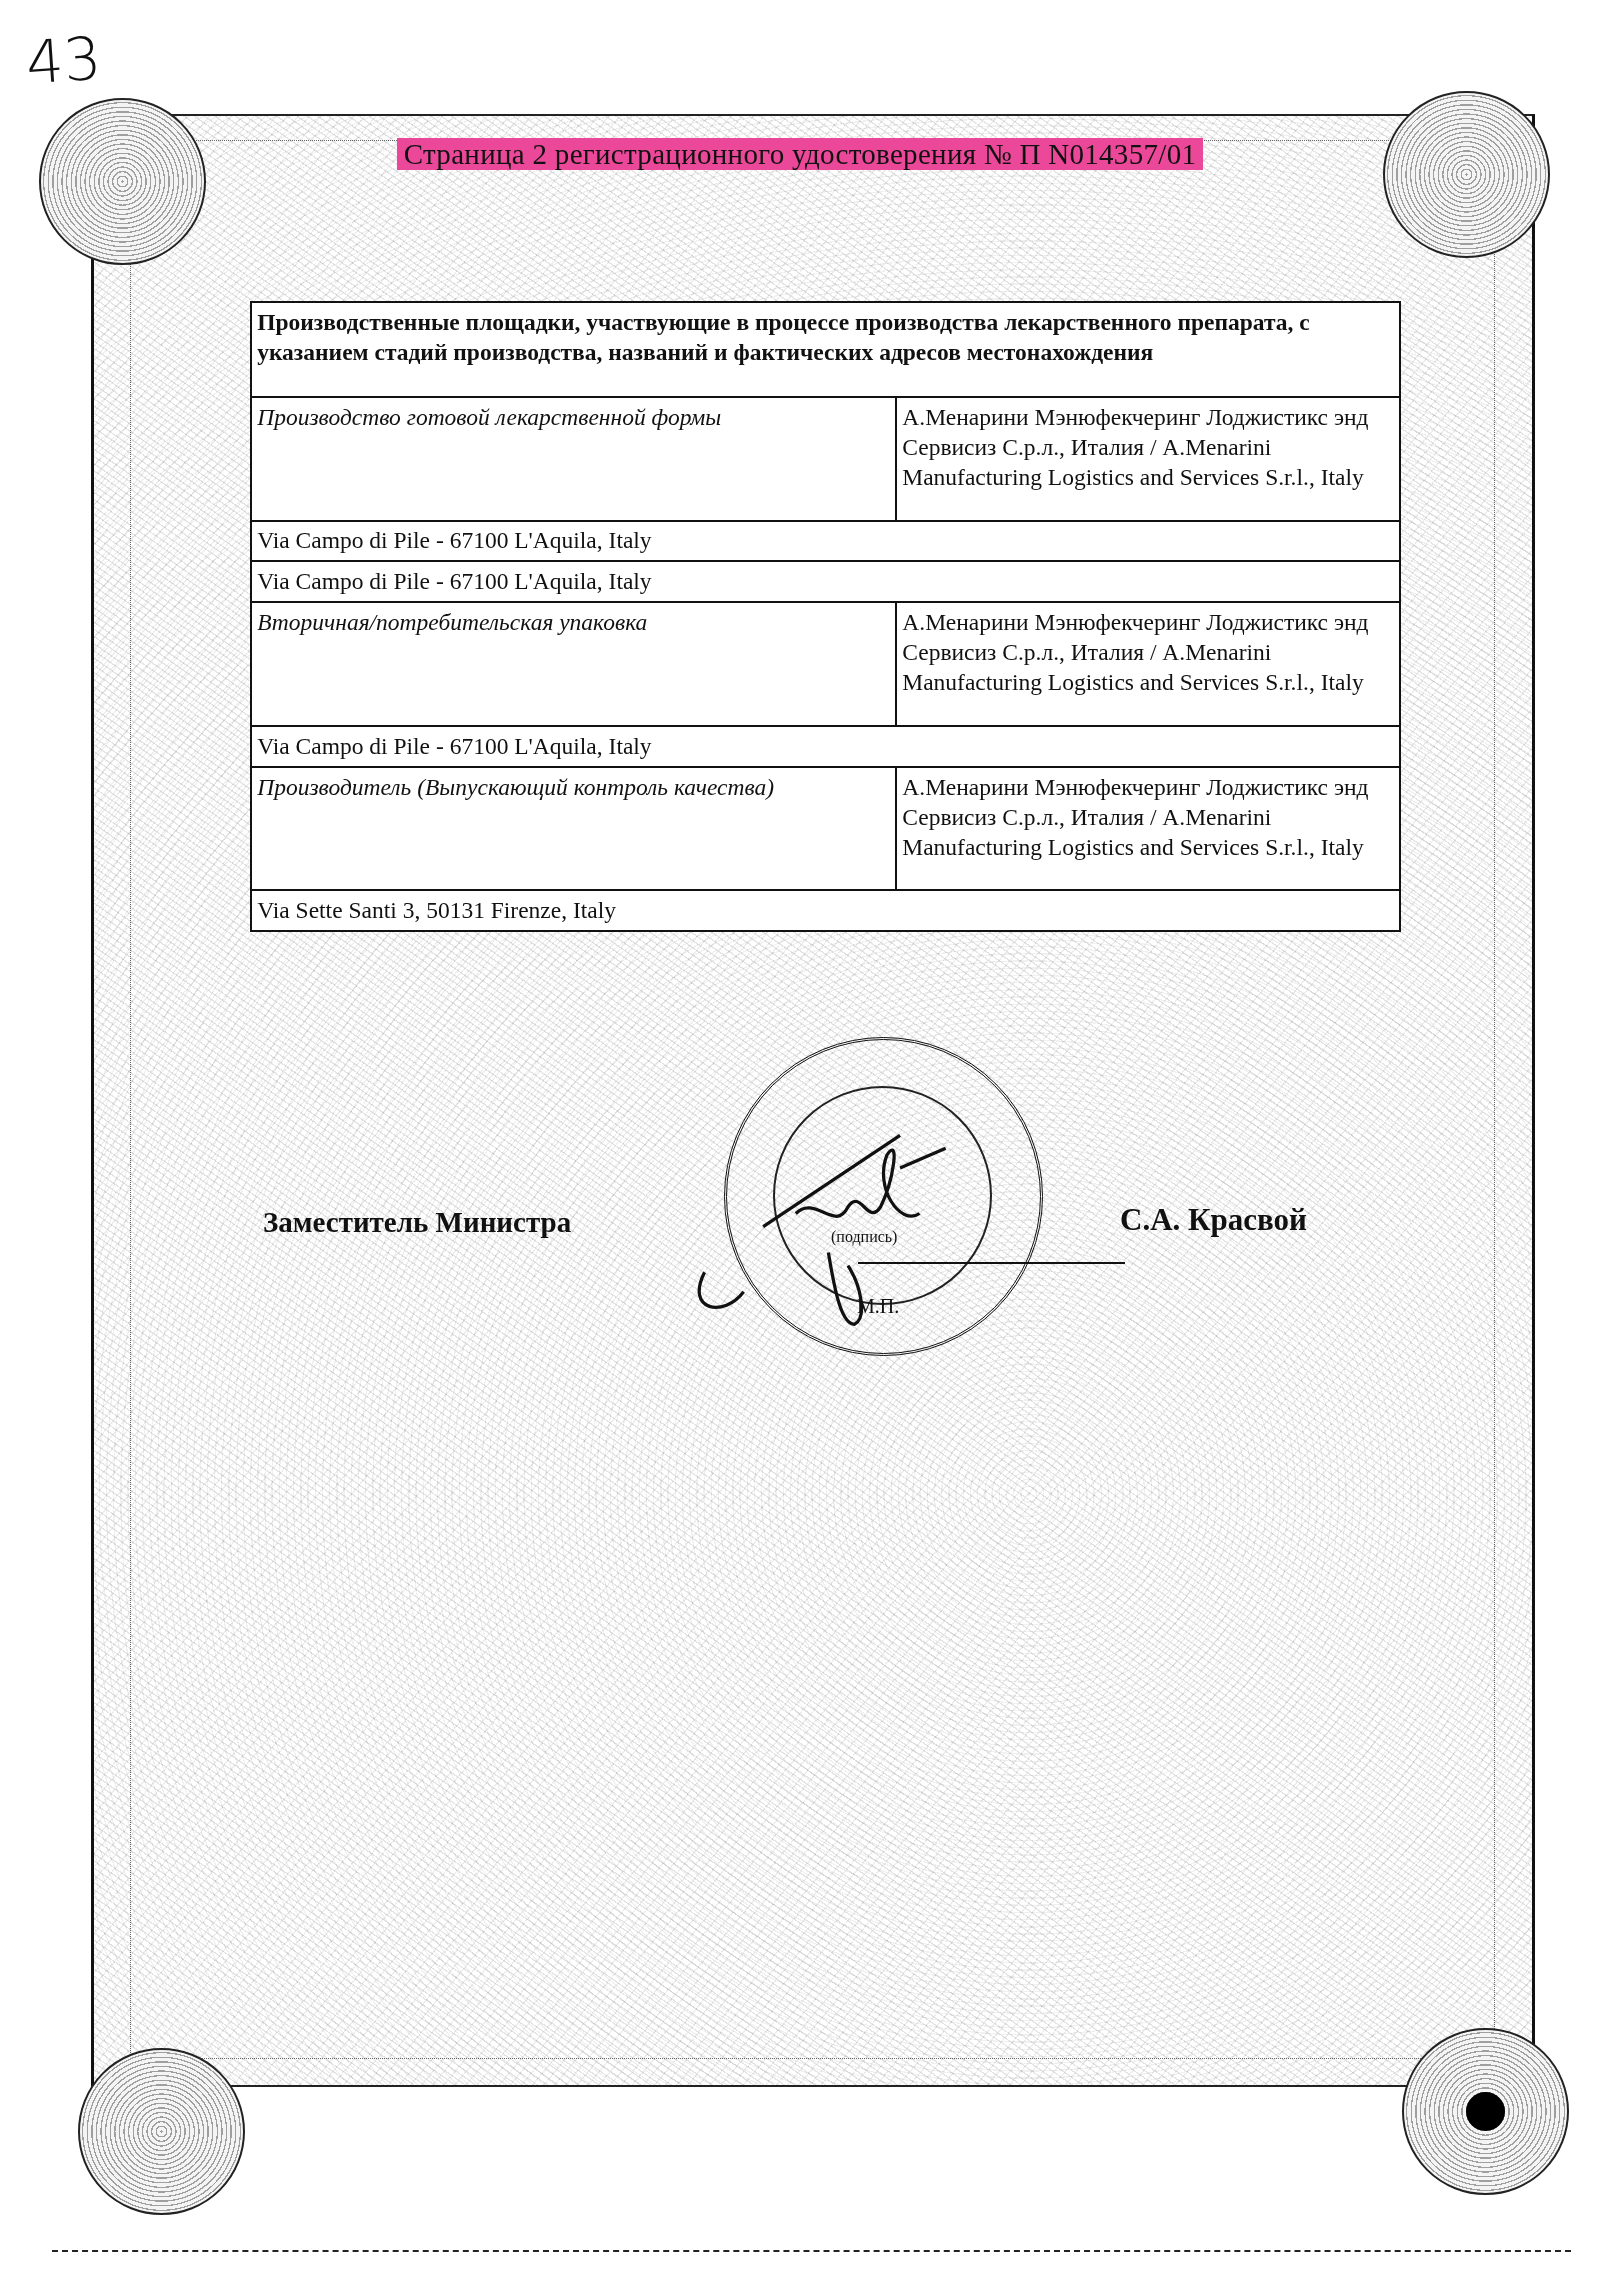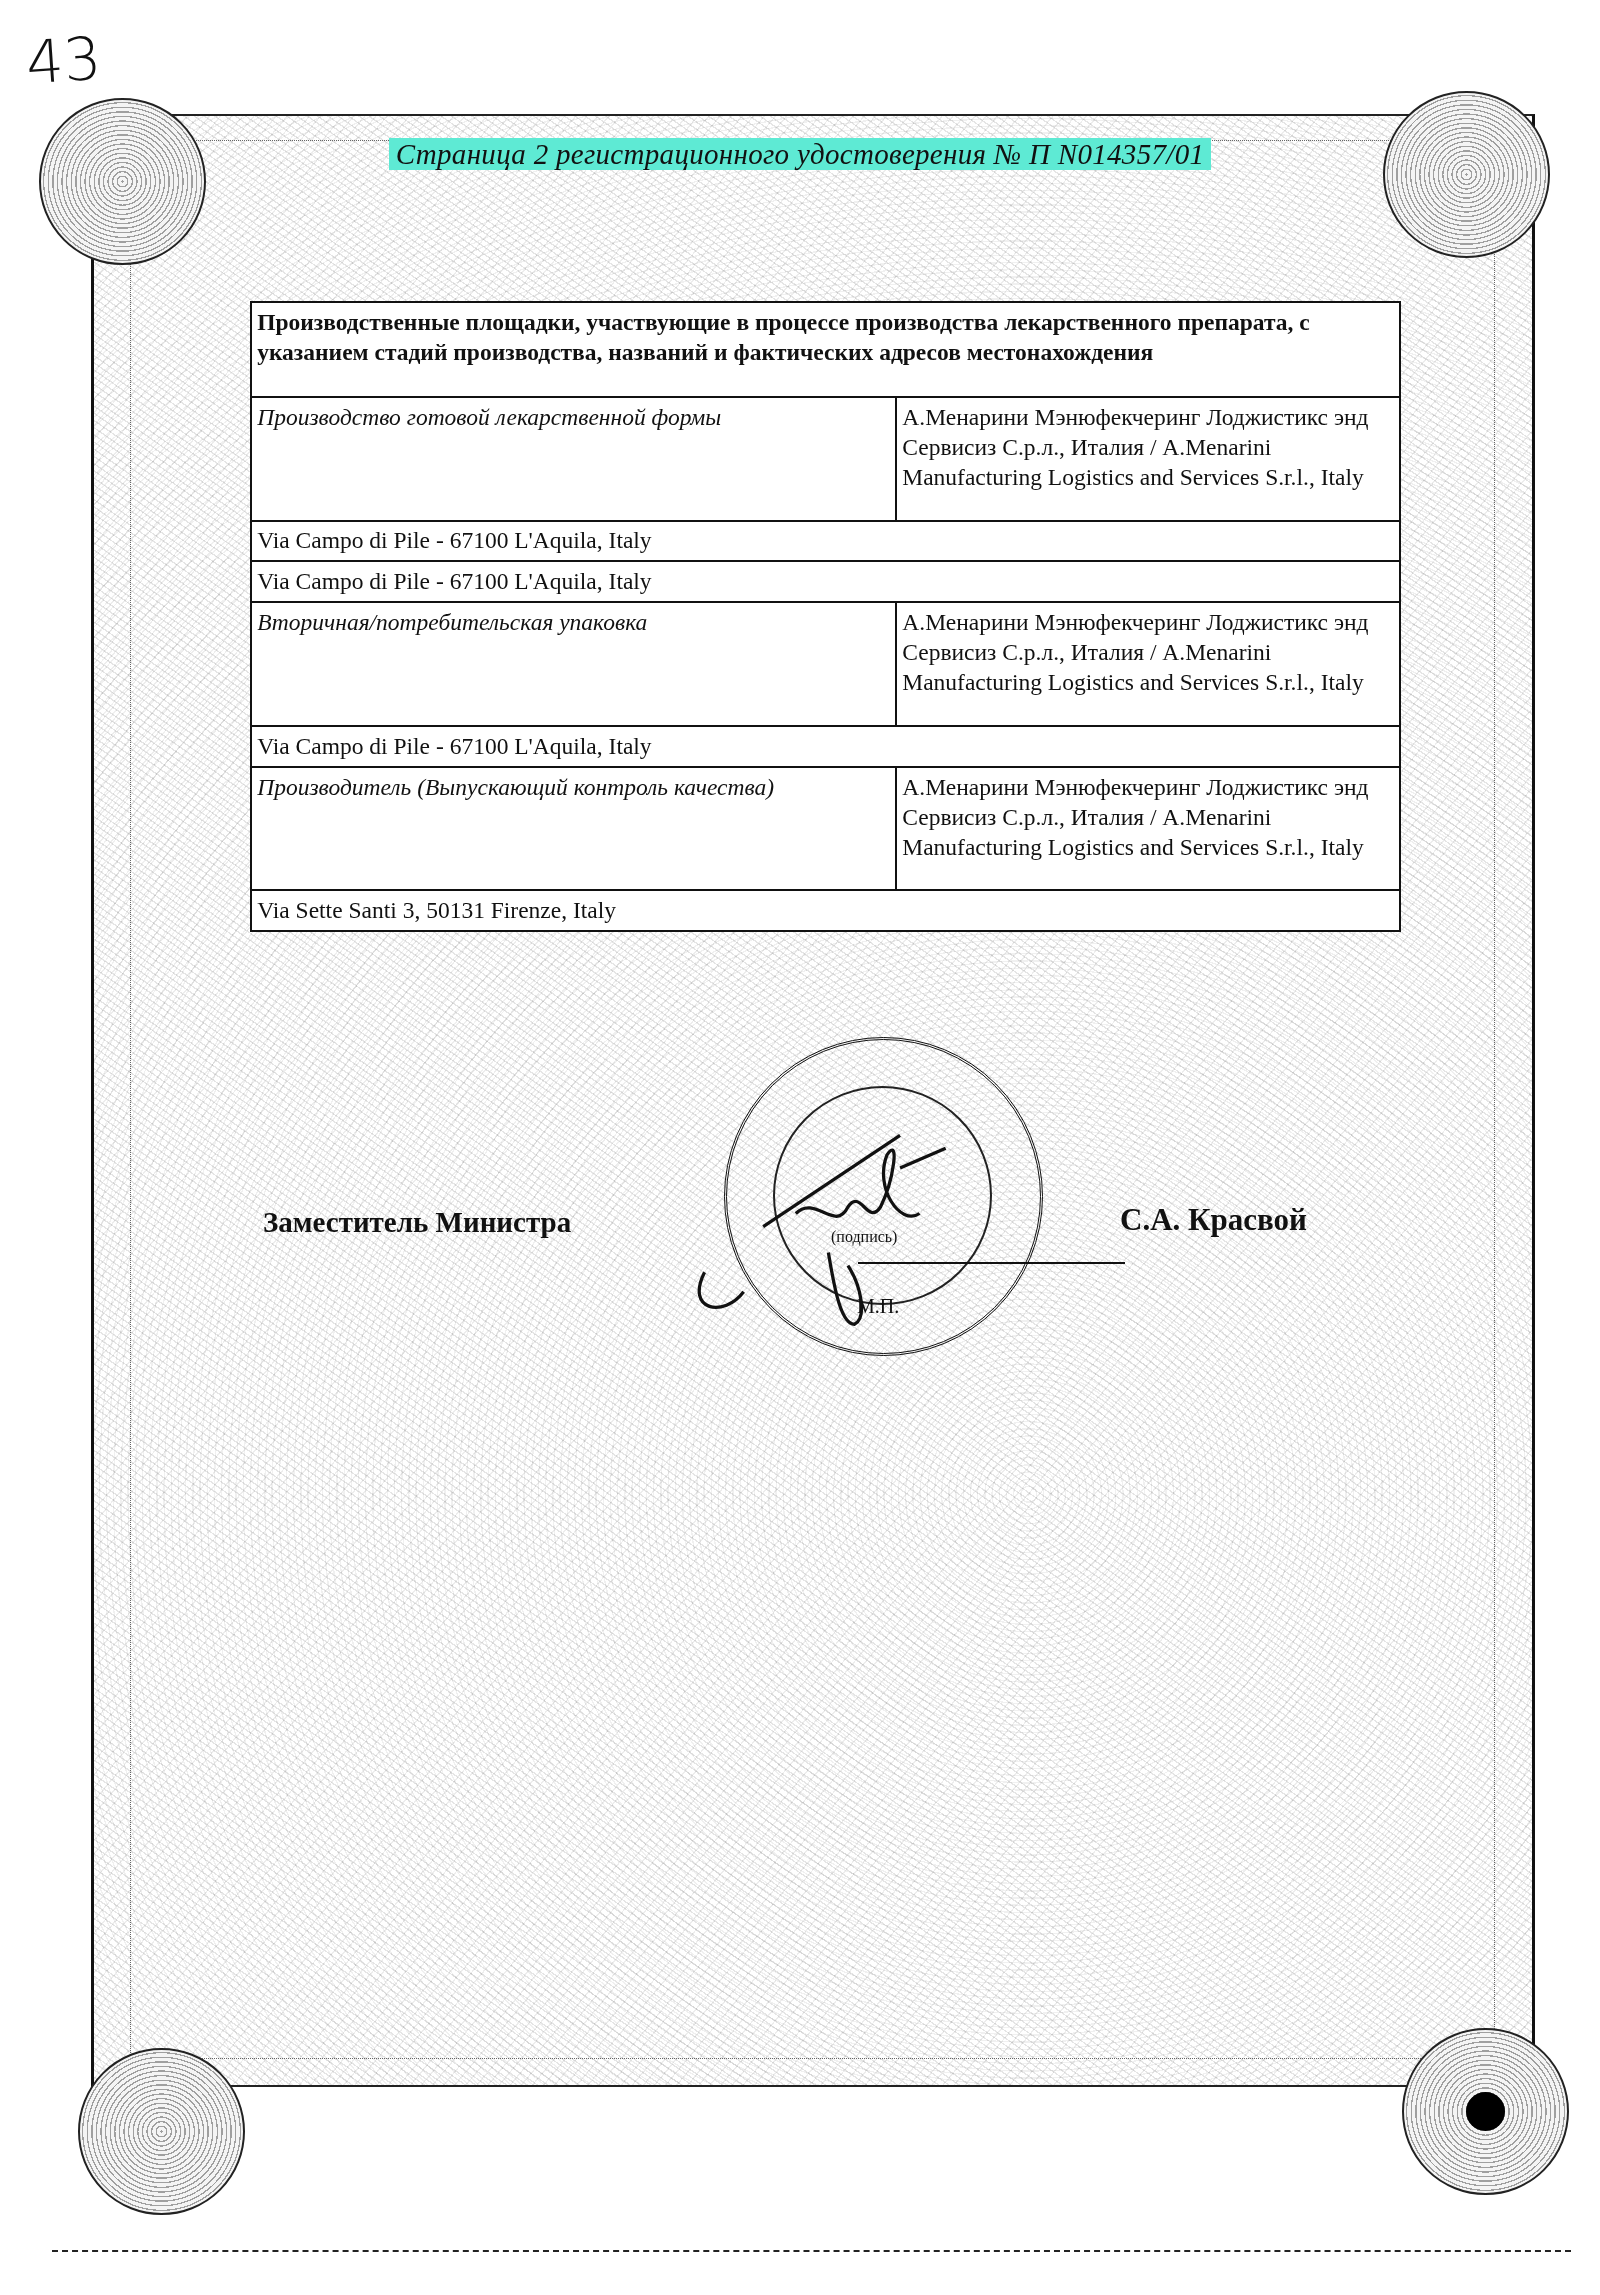--- a/index.html
+++ b/index.html
@@ -41,21 +41,21 @@
   }
   .handnote {
     position:absolute; left:26px; top:26px; font-size:59px;
     font-family:"DejaVu Sans", sans-serif; font-weight:300; color:#111;
     transform:rotate(-4deg);
   }
   .page-header {
     position:absolute; left:0; top:138px; width:1600px; text-align:center;
     font-size:29px; letter-spacing:0.3px;
   }
-  .page-header span { background:#5eead4; padding:0 6.5px;font-style:italic; }
+  .page-header span { background:#ec4899; padding:0 6.5px; }
 
   table.sites {
     position:absolute; left:250px; top:301px; width:1151px;
     border-collapse:collapse; background:#fff;
     font-size:23.5px; line-height:30px;padding-left:40px;
   }
   table.sites td {
     border:2px solid #111; vertical-align:top; padding:3.9px 5.2px;
   }
   .hdr-cell { font-weight:bold; height:85px; }

